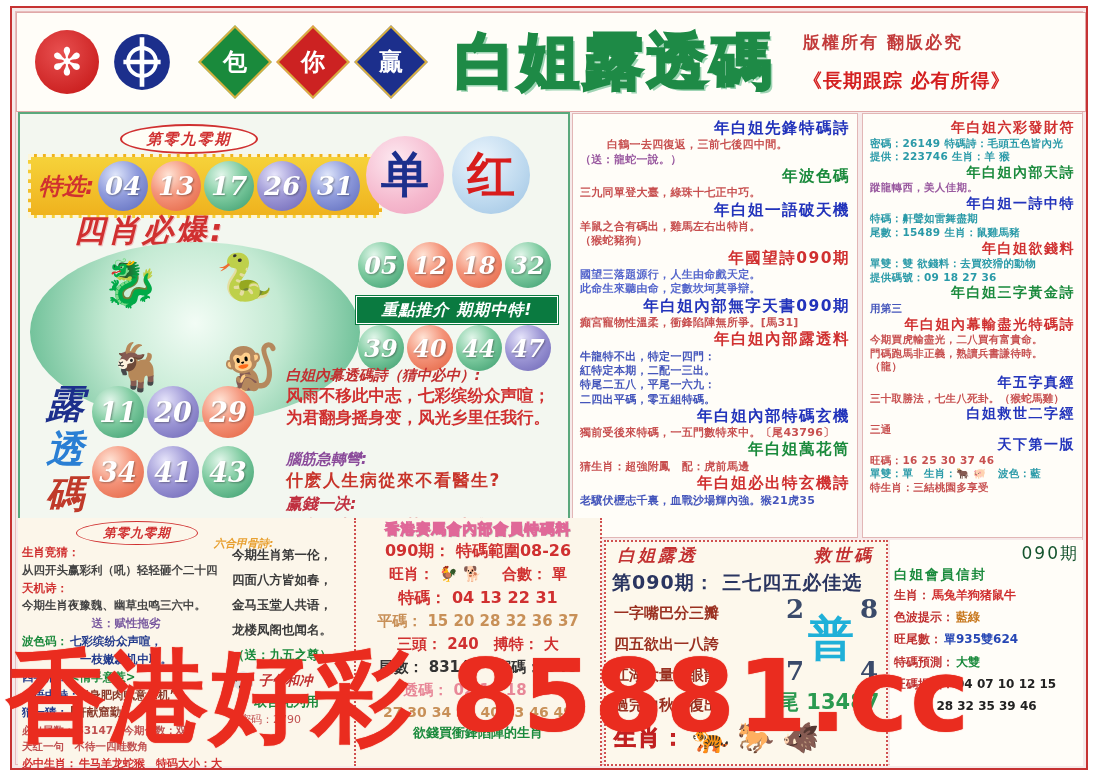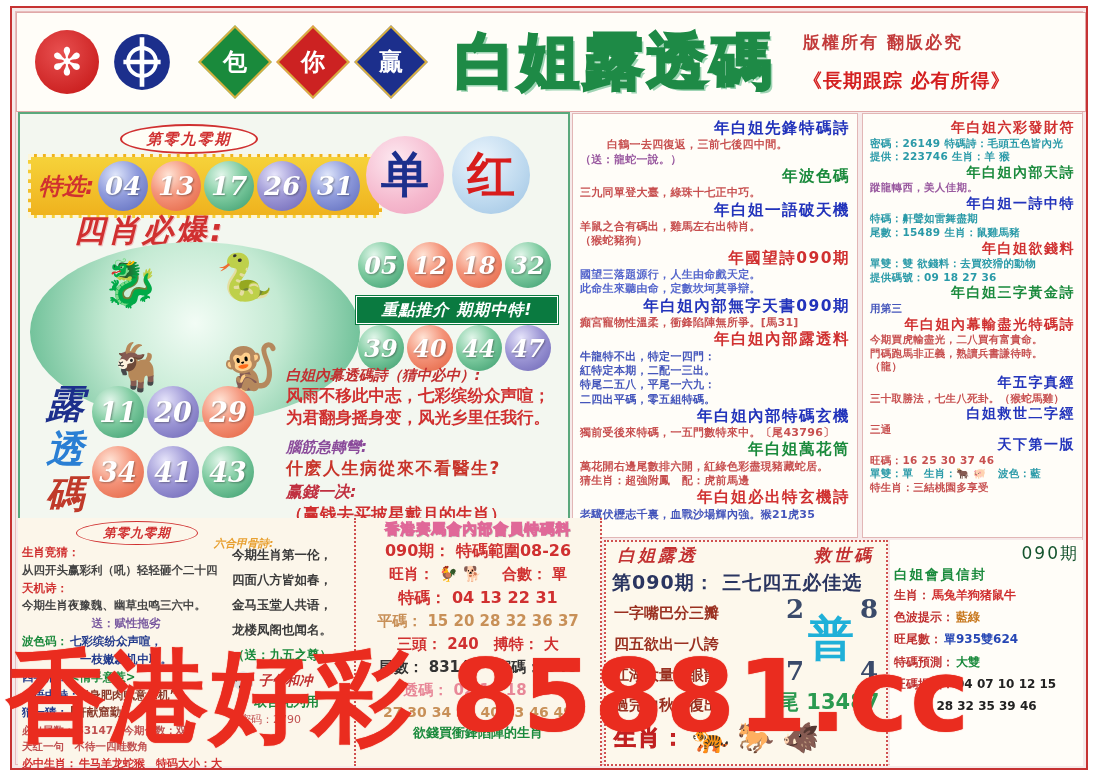--- a/index.html
+++ b/index.html
@@ -41,21 +41,21 @@
   .hong-circle{left:432px;background:radial-gradient(circle at 38% 30%,#eaf4fc,#bcd8ee 60%,#9cc2e2);color:#d81c1c;}
   .sixiao{position:absolute;left:54px;top:96px;color:#d03030;font-weight:bold;font-style:italic;font-size:31px;letter-spacing:3px;text-shadow:1px 1px 0 #f0c0c0;}
   .green-ellipse{position:absolute;left:10px;top:128px;width:330px;height:180px;border-radius:50%;background:radial-gradient(circle at 50% 45%,#f2fcf5 0%,#c4ead3 45%,#57b588 100%);}
   .zo{position:absolute;font-size:46px;}
   .promo-banner{position:absolute;left:336px;top:182px;width:200px;height:26px;background:#0a7a40;border:1px solid #fff;box-shadow:0 0 0 1px #0a7a40;color:#fff;font-weight:bold;font-style:italic;font-size:16px;display:flex;align-items:center;justify-content:center;letter-spacing:1px;white-space:nowrap;}
   .lutou-col{position:absolute;left:22px;top:268px;width:46px;text-align:center;}
   .lutou-col .ln{line-height:1.18;font-size:38px;font-weight:bold;font-style:italic;}
   .poem-block{position:absolute;left:266px;top:252px;width:276px;}
   .poem-title{color:#c23030;font-weight:bold;font-style:italic;font-size:14.5px;white-space:nowrap;}
   .poem-line{color:#d03030;font-weight:bold;font-size:16.5px;line-height:1.35;white-space:nowrap;}
-  .brain-label{color:#8a4a9a;font-weight:bold;font-style:italic;font-size:15px;margin-top:8px;}
+  .brain-label{color:#8a4a9a;font-weight:bold;font-style:italic;font-size:15px;margin-top:20px;}
   .brain-q{color:#c8342a;font-weight:bold;font-size:17px;letter-spacing:1.5px;white-space:nowrap;}
   .win-label{color:#c03040;font-weight:bold;font-style:italic;font-size:16px;margin-top:2px;}
   .win-text{color:#d03030;font-weight:bold;font-size:17px;white-space:nowrap;}
 
   
   .col{position:absolute;top:113px;height:425px;background:#fffdf8;border:1px solid #e2b6b6;padding:5px 7px;box-sizing:border-box;overflow:hidden;}
   .col-mid{left:572px;width:286px;}
   .col-right{left:862px;width:221px;}
   .sec-title{font-weight:bold;letter-spacing:1.5px;line-height:1.25;margin-top:0;white-space:nowrap;text-align:right;}
   .col-mid .sec-title{font-size:15.5px;}
@@ -223,21 +223,20 @@
       <div class="sec-title" style="color: rgb(34, 51, 187);">年白姐內部無字天書090期</div>
       <div class="sec-line" style="color: rgb(200, 80, 80);">癲宮寵物性溫柔，衝鋒陷陣無所爭。[馬31]</div>
       <div class="sec-title" style="color: rgb(208, 48, 48);">年白姐內部露透料</div>
       <div class="sec-line" style="color: rgb(68, 85, 187);">牛龍特不出，特定一四門：</div>
       <div class="sec-line" style="color: rgb(68, 85, 187);">紅特定本期，二配一三出。</div>
       <div class="sec-line" style="color: rgb(68, 85, 187);">特尾二五八，平尾一六九：</div>
       <div class="sec-line" style="color: rgb(68, 85, 187);">二四出平碼，零五組特碼。</div>
       <div class="sec-title" style="color: rgb(34, 51, 187);">年白姐內部特碼玄機</div>
       <div class="sec-line" style="color: rgb(200, 80, 80);">獨前受後來特碼，一五門數特來中。〔尾43796〕</div>
       <div class="sec-title" style="color: rgb(26, 138, 60);">年白姐萬花筒</div>
-      <div class="sec-line" style="color: rgb(200, 80, 80);">萬花開右邊尾數排六開，紅綠色彩盡現豬藏蛇居。</div>
       <div class="sec-line" style="color: rgb(200, 80, 80);">猜生肖：超強附鳳　配：虎前馬邊</div>
       <div class="sec-title" style="color: rgb(208, 48, 48);">年白姐必出特玄機詩</div>
       <div class="sec-line" style="color: rgb(68, 85, 187);">老驥伏櫪志千裏，血戰沙場輝內強。猴21虎35</div>
     </div>
 
   <div class="col col-right">
       <div class="sec-title" style="color: rgb(208, 48, 48);">年白姐六彩發財符</div>
       <div class="sec-line" style="color: rgb(42, 154, 168);">密碼：26149 特碼詩：毛頭五色皆內光</div>
       <div class="sec-line" style="color: rgb(42, 154, 168);">提供：223746 生肖：羊 猴</div>
       <div class="sec-title" style="color: rgb(26, 138, 60);">年白姐內部天詩</div>

